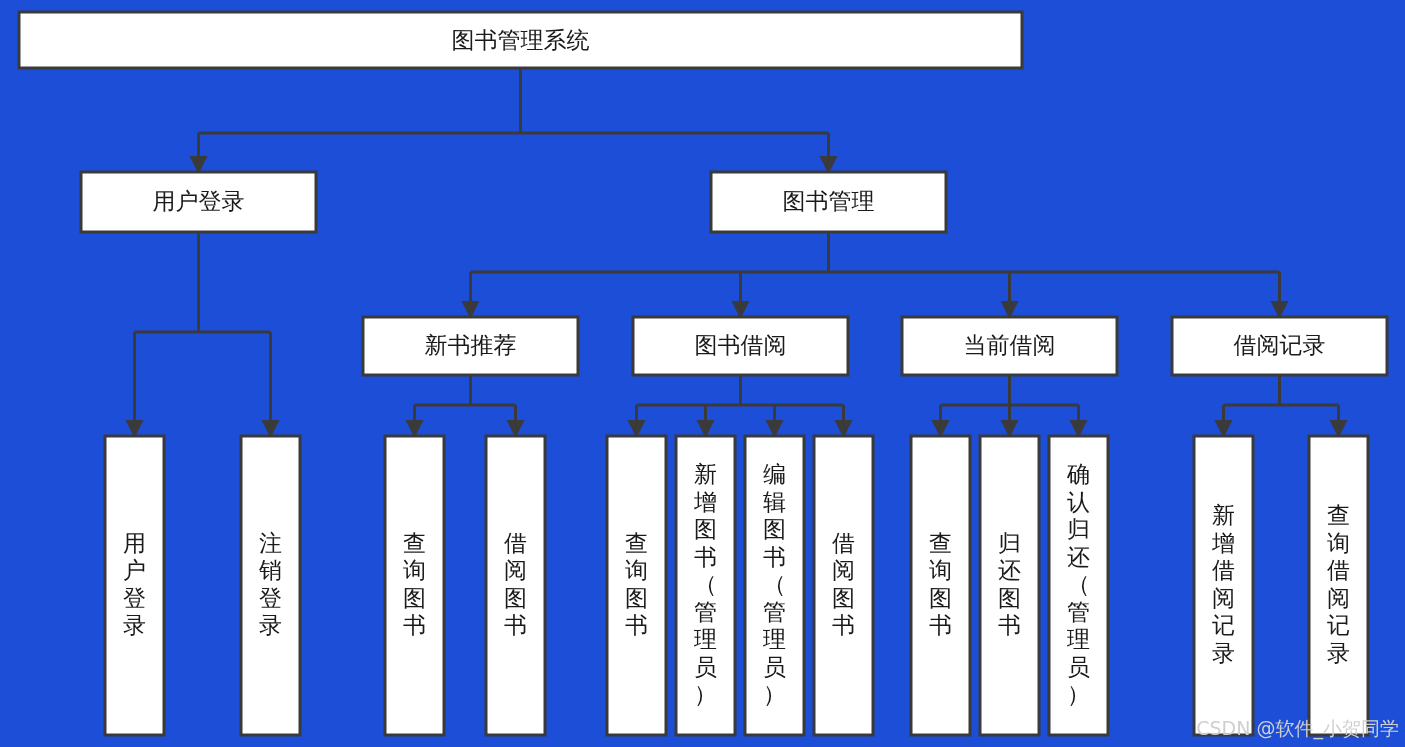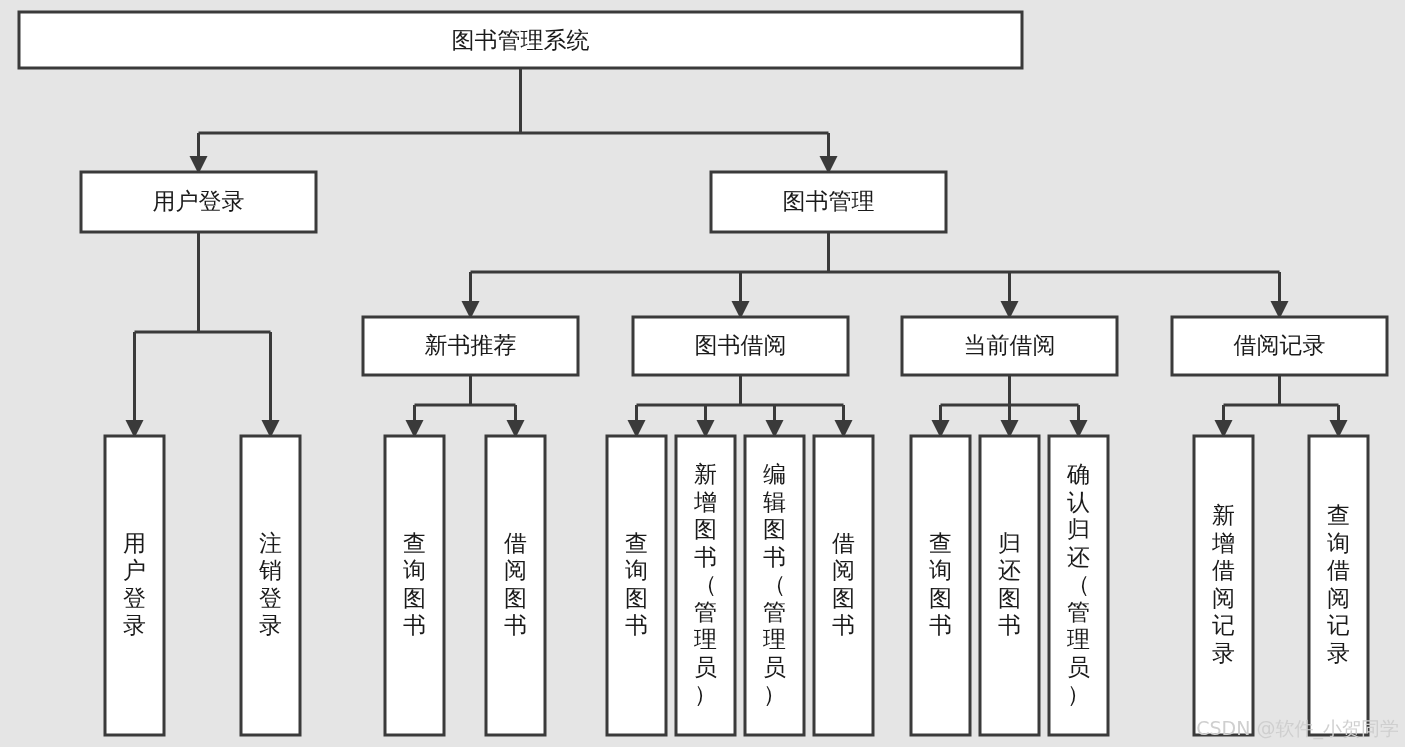--- a/index.html
+++ b/index.html
@@ -11,21 +11,21 @@
   body {
     width: 1405px;
     height: 747px;
     font-family: "DejaVu Sans", "Liberation Sans", sans-serif;
     overflow: hidden;
   }
   #diagram-root {
     position: relative;
     width: 1405px;
     height: 747px;
-    background: #e5e5e5;
+    background: #1d4ed8;
     text-align: right;
   }
   svg.diagram-canvas {
     display: block;
     width: 1405px;
     height: 747px;
   }
   .node-box {
     fill: #ffffff;
     stroke: #3a3a3a;

